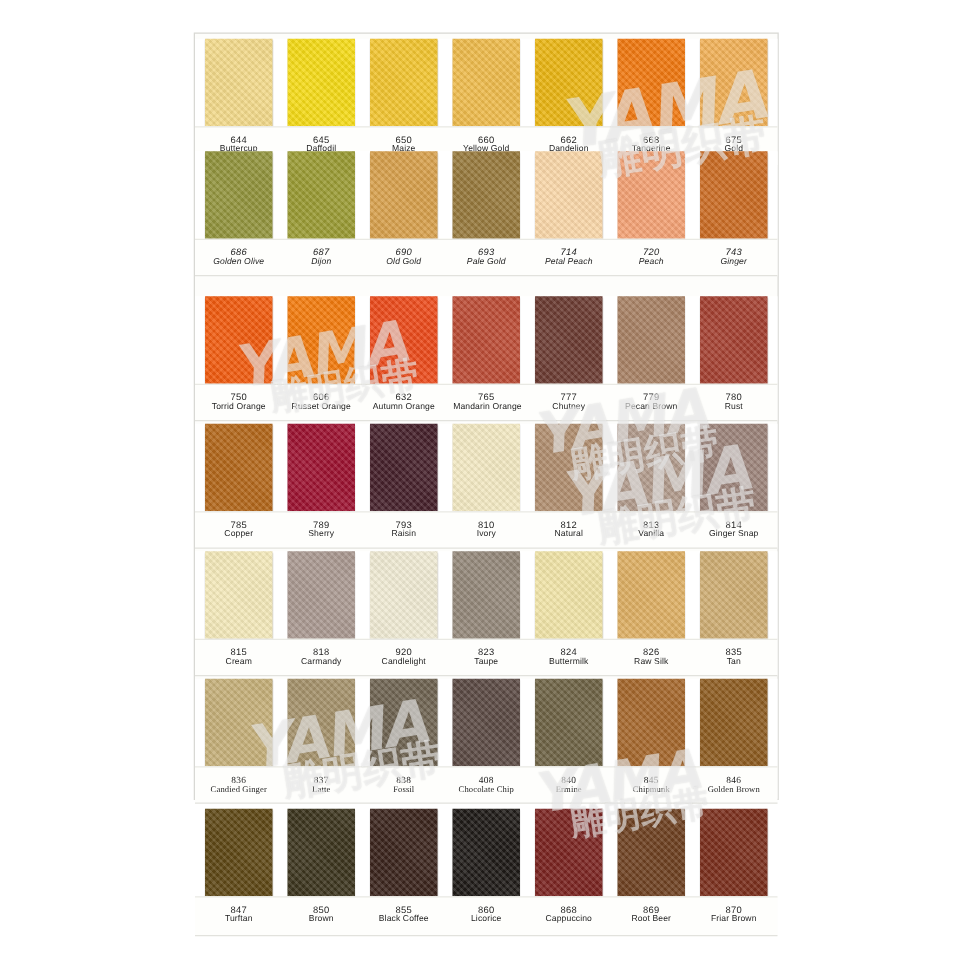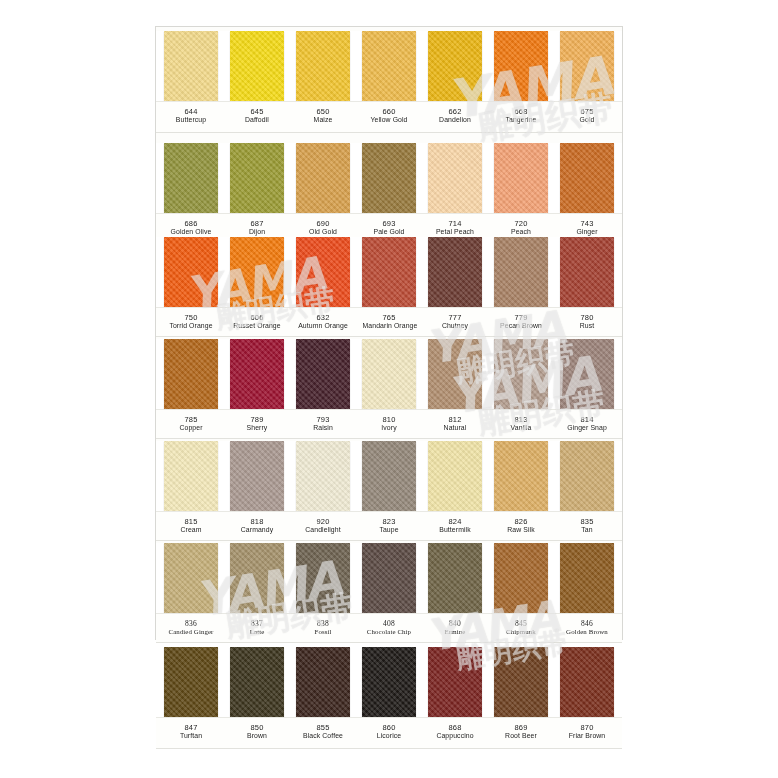--- a/index.html
+++ b/index.html
@@ -169,21 +169,21 @@
           <div class="label-cell">
             <span class="code">668</span>
             <span class="name">Tangerine</span>
           </div>
           <div class="label-cell">
             <span class="code">675</span>
             <span class="name">Gold</span>
           </div>
         </div>
       </div>
-      <div class="row" style="position: absolute; left: 0px; top: 116px; width: 100%;">
+      <div class="row" style="position: absolute; left: 0px; top: 94px; width: 100%; font-style: italic;">
         <div class="swatch-strip" style="height: 70px;">
           <div class="swatch" title="Golden Olive" style="height: 70px; background-color: rgb(145, 147, 60);"></div>
           <div class="swatch" title="Dijon" style="height: 70px; background-color: rgb(153, 154, 51);"></div>
           <div class="swatch" title="Old Gold" style="height: 70px; background-color: rgb(214, 159, 75);"></div>
           <div class="swatch" title="Pale Gold" style="height: 70px; background-color: rgb(150, 120, 59);"></div>
           <div class="swatch" title="Petal Peach" style="height: 70px; background-color: rgb(249, 214, 168);"></div>
           <div class="swatch" title="Peach" style="height: 70px; background-color: rgb(243, 161, 116);"></div>
           <div class="swatch" title="Ginger" style="height: 70px; background-color: rgb(201, 106, 34);"></div>
         </div>
         <div class="label-strip" style="height: 30px;">

